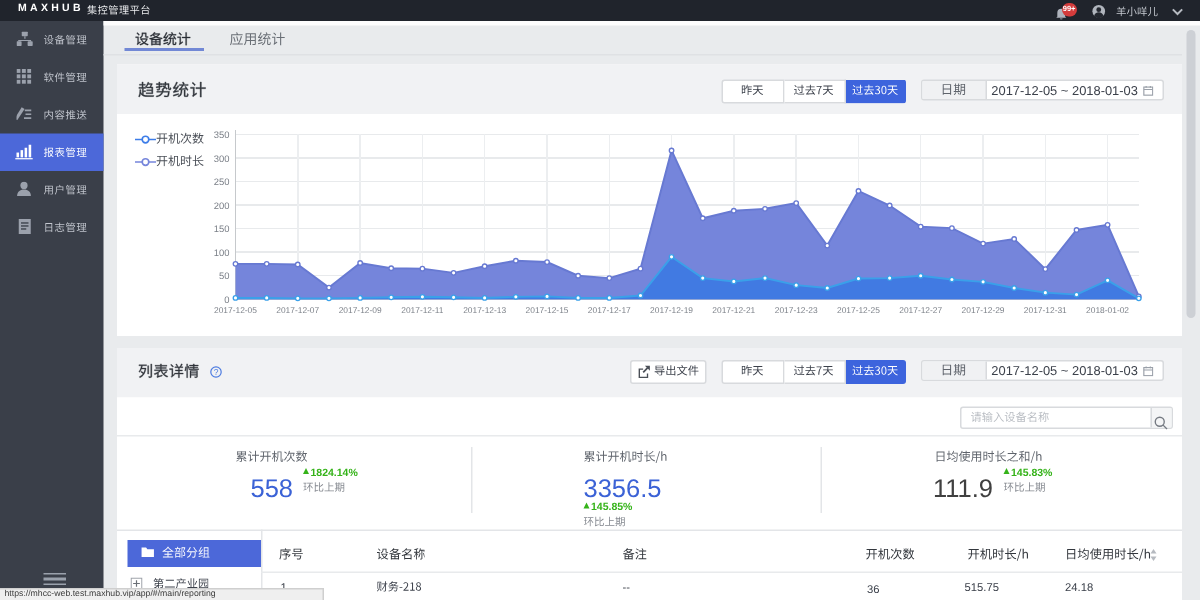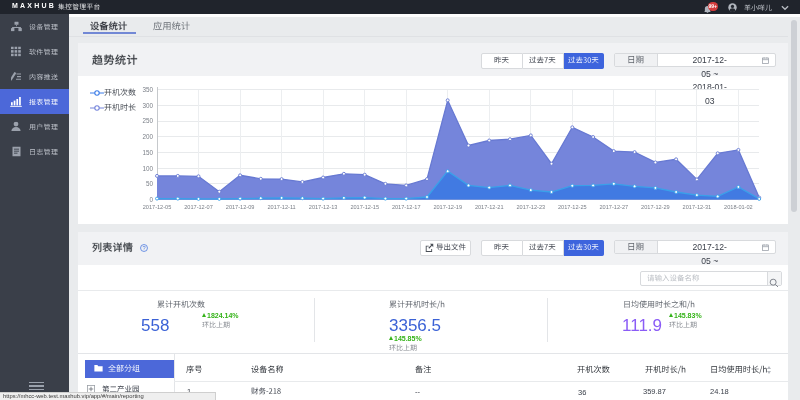--- a/index.html
+++ b/index.html
@@ -5,21 +5,21 @@
 body { font-family:"Liberation Sans",sans-serif; position:relative; background:#e9ebed; }
 .abs { position:absolute; }
 .up { display:inline-block; width:0; height:0; border-left:2.8px solid transparent; border-right:2.8px solid transparent; border-bottom:4.5px solid #35b319; margin-right:1px; vertical-align:1px; }
 .ax { font-size:6.3px; fill:#7a7f87; font-family:"Liberation Sans",sans-serif; }
 .axx { font-size:5.6px; fill:#7a7f87; font-family:"Liberation Sans",sans-serif; }
 .btngrp { position:absolute; display:flex; width:123.5px; height:15.5px; }
 .btngrp div { flex:1; border:0.7px solid #d8dadd; border-left:none; background:#fff; color:#3c414b; font-size:7.5px; text-align:center; line-height:14.5px; }
 .btngrp div:first-child { border-left:0.7px solid #d8dadd; border-radius:2px 0 0 2px; }
 .btngrp div:last-child { border-radius:0 2px 2px 0; }
 .btngrp div.on { background:#3d64dd; border-color:#3d64dd; color:#fff; }
-.datebox { position:absolute; width:162.5px; height:14px; background:#fff; border:0.7px solid #d8dadd; border-radius:2px; display:flex;gap:32px; }
+.datebox { position:absolute; width:162.5px; height:14px; background:#fff; border:0.7px solid #d8dadd; border-radius:2px; display:flex; }
 .datebox .lab { width:43px; background:#f0f1f3; color:#5f646c; font-size:8.5px; text-align:center; line-height:13px; border-right:0.7px solid #d8dadd; }
 .datebox .val { flex:1; font-size:8.6px; color:#3c414b; text-align:center; line-height:13.5px; }
 .mi { position:absolute; left:0; width:69px; height:25px; color:#c3c7cf; font-size:7px; }
 .mi .ic { position:absolute; left:10px; top:50%; transform:translateY(-50%); width:12px; text-align:center; }
 .mi .tx { position:absolute; left:29px; top:50%; transform:translateY(-50%); letter-spacing:0.3px; white-space:nowrap; }
 </style></head><body>
 <svg width="0" height="0" style="position:absolute">
     <defs>
       <path id="g0" d="M460 292V225H54V162H393C297 90 153 26 29 -6C46 -22 67 -50 79 -69C207 -29 357 47 460 135V-79H535V138C637 52 789 -23 920 -61C931 -42 952 -15 968 1C843 31 701 92 605 162H947V225H535V292ZM490 552V486H247V552ZM467 824C483 797 500 763 512 734H286C307 765 326 797 343 827L265 842C221 754 140 642 30 558C47 548 72 526 85 510C116 536 145 563 172 591V271H247V303H919V363H562V432H849V486H562V552H846V606H562V672H887V734H591C578 766 556 810 534 843ZM490 606H247V672H490ZM490 432V363H247V432Z"></path>
       <path id="g1" d="M695 553C758 496 843 415 884 369L933 418C889 463 804 540 741 594ZM560 593C513 527 440 460 370 415C384 402 408 372 417 358C489 410 572 491 626 569ZM164 841V646H43V575H164V336C114 319 68 305 32 294L49 219L164 261V16C164 2 159 -2 147 -2C135 -3 96 -3 53 -2C63 -22 72 -53 74 -71C137 -72 177 -69 200 -58C225 -46 234 -25 234 16V286L342 325L330 394L234 360V575H338V646H234V841ZM332 20V-47H964V20H689V271H893V338H413V271H613V20ZM588 823C602 792 619 752 631 719H367V544H435V653H882V554H954V719H712C700 754 678 802 658 841Z"></path>
@@ -529,21 +529,21 @@
  <div class="abs" style="left:469px;top:66px;width:1px;height:44px;background:#e3e5e8"></div>
 
  <div class="abs" style="left:79px;top:68px;font-size:8px;color:#5f646c"><svg width="48.0" height="8.64" style="vertical-align:-1.44px">
         <use href="#g54" transform="translate(0.0 7.20) scale(0.008000 -0.008000)" fill="#5f646c"></use>
         <use href="#g25" transform="translate(8.0 7.20) scale(0.008000 -0.008000)" fill="#5f646c"></use>
         <use href="#g37" transform="translate(16.0 7.20) scale(0.008000 -0.008000)" fill="#5f646c"></use>
         <use href="#g38" transform="translate(24.0 7.20) scale(0.008000 -0.008000)" fill="#5f646c"></use>
         <use href="#g39" transform="translate(32.0 7.20) scale(0.008000 -0.008000)" fill="#5f646c"></use>
         <use href="#g40" transform="translate(40.0 7.20) scale(0.008000 -0.008000)" fill="#5f646c"></use>
       </svg></div>
- <div class="abs" style="left:63px;top:84px;font-size:17px;color:#3b62d6">558</div>
+ <div class="abs" style="left:89px;top:84px;font-size:17px;color:#3b62d6">558</div>
  <div class="abs" style="left:124px;top:80px;font-size:7px;font-weight:bold;color:#35b319"><span class="up"></span>1824.14%</div>
  <div class="abs" style="left:124px;top:89px;font-size:7px;color:#83878e"><svg width="28.0" height="7.56" style="vertical-align:-1.26px">
         <use href="#g55" transform="translate(0.0 6.30) scale(0.007000 -0.007000)" fill="#83878e"></use>
         <use href="#g56" transform="translate(7.0 6.30) scale(0.007000 -0.007000)" fill="#83878e"></use>
         <use href="#g57" transform="translate(14.0 6.30) scale(0.007000 -0.007000)" fill="#83878e"></use>
         <use href="#g36" transform="translate(21.0 6.30) scale(0.007000 -0.007000)" fill="#83878e"></use>
       </svg></div>
 
  <div class="abs" style="left:311px;top:68px;font-size:8px;color:#5f646c"><svg width="56.0" height="8.64" style="vertical-align:-1.44px">
         <use href="#g54" transform="translate(0.0 7.20) scale(0.008000 -0.008000)" fill="#5f646c"></use>
@@ -569,21 +569,21 @@
         <use href="#g60" transform="translate(8.0 7.20) scale(0.008000 -0.008000)" fill="#5f646c"></use>
         <use href="#g61" transform="translate(16.0 7.20) scale(0.008000 -0.008000)" fill="#5f646c"></use>
         <use href="#g20" transform="translate(24.0 7.20) scale(0.008000 -0.008000)" fill="#5f646c"></use>
         <use href="#g41" transform="translate(32.0 7.20) scale(0.008000 -0.008000)" fill="#5f646c"></use>
         <use href="#g42" transform="translate(40.0 7.20) scale(0.008000 -0.008000)" fill="#5f646c"></use>
         <use href="#g62" transform="translate(48.0 7.20) scale(0.008000 -0.008000)" fill="#5f646c"></use>
         <use href="#g63" transform="translate(56.0 7.20) scale(0.008000 -0.008000)" fill="#5f646c"></use>
         <use href="#g58" transform="translate(64.0 7.20) scale(0.008000 -0.008000)" fill="#5f646c"></use>
         <use href="#g59" transform="translate(67.1 7.20) scale(0.008000 -0.008000)" fill="#5f646c"></use>
       </svg></div>
- <div class="abs" style="left:544px;top:84px;font-size:17px;color:#8b5cf6">111.9</div>
+ <div class="abs" style="left:544px;top:84px;font-size:17px;color:#404040">111.9</div>
  <div class="abs" style="left:591px;top:80px;font-size:7px;font-weight:bold;color:#35b319"><span class="up"></span>145.83%</div>
  <div class="abs" style="left:591px;top:89px;font-size:7px;color:#83878e"><svg width="28.0" height="7.56" style="vertical-align:-1.26px">
         <use href="#g55" transform="translate(0.0 6.30) scale(0.007000 -0.007000)" fill="#83878e"></use>
         <use href="#g56" transform="translate(7.0 6.30) scale(0.007000 -0.007000)" fill="#83878e"></use>
         <use href="#g57" transform="translate(14.0 6.30) scale(0.007000 -0.007000)" fill="#83878e"></use>
         <use href="#g36" transform="translate(21.0 6.30) scale(0.007000 -0.007000)" fill="#83878e"></use>
       </svg></div>
 
  <div class="abs" style="left:0;top:121px;width:710px;height:1px;background:#e3e5e8"></div>
  <div class="abs" style="left:95.5px;top:121px;width:1px;height:47px;background:#e3e5e8"></div>
@@ -652,19 +652,19 @@
  <div class="abs" style="left:172.5px;top:155px;font-size:7.5px;color:#3c414b"><svg width="30.1" height="8.10" style="vertical-align:-1.35px">
         <use href="#g76" transform="translate(0.0 6.75) scale(0.007500 -0.007500)" fill="#3c414b"></use>
         <use href="#g77" transform="translate(7.5 6.75) scale(0.007500 -0.007500)" fill="#3c414b"></use>
         <use href="#g78" transform="translate(15.0 6.75) scale(0.007500 -0.007500)" fill="#3c414b"></use>
         <use href="#g79" transform="translate(17.6 6.75) scale(0.007500 -0.007500)" fill="#3c414b"></use>
         <use href="#g80" transform="translate(21.8 6.75) scale(0.007500 -0.007500)" fill="#3c414b"></use>
         <use href="#g81" transform="translate(25.9 6.75) scale(0.007500 -0.007500)" fill="#3c414b"></use>
       </svg></div>
  <div class="abs" style="left:337px;top:155px;font-size:7.5px;color:#3c414b">--</div>
  <div class="abs" style="left:500px;top:156px;font-size:7.5px;color:#3c414b">36</div>
- <div class="abs" style="left:565px;top:155px;font-size:7.5px;color:#3c414b">359.87</div>
+ <div class="abs" style="left:565px;top:155px;font-size:7.5px;color:#3c414b">515.75</div>
  <div class="abs" style="left:632px;top:155px;font-size:7.5px;color:#3c414b">24.18</div>
 </div>
 
 <div class="abs" style="left:791px;top:20px;width:6px;height:192px;background:#cdd0d5;border-radius:3px"></div>
 
 <div class="abs" style="left:0;top:392px;width:216px;height:8px;background:#efefef;border-top:1px solid #cfcfcf;border-right:1px solid #cfcfcf;font-size:5.8px;color:#3a3a3a;line-height:7.5px;padding-left:3px;white-space:nowrap;overflow:hidden;z-index:9">https://mhcc-web.test.maxhub.vip/app/#/main/reporting</div>
 
 </body></html>

